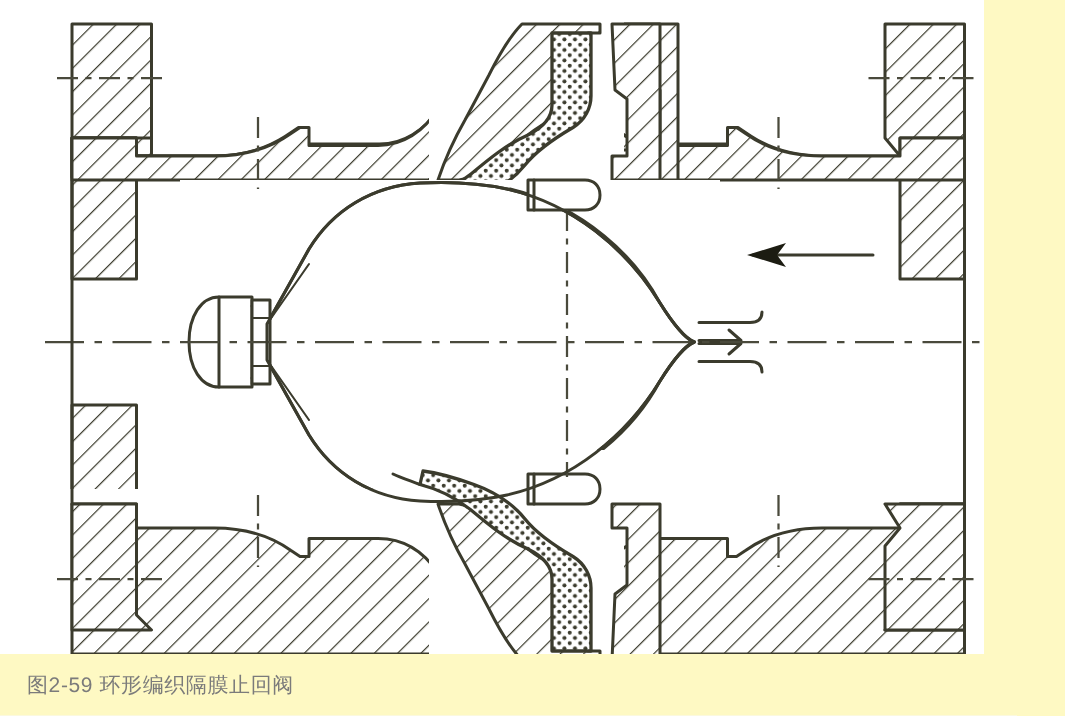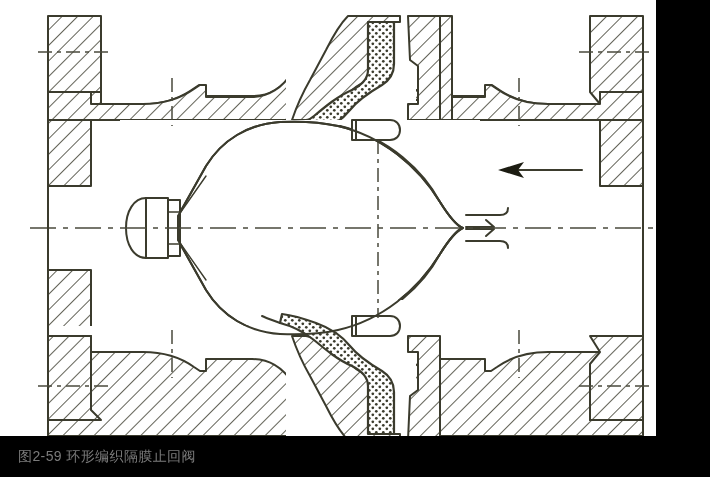--- a/index.html
+++ b/index.html
@@ -10,21 +10,21 @@
   body {
     width: 710px;
     height: 477px;
     font-family: "Liberation Sans", "DejaVu Sans", sans-serif;
     overflow: hidden;
   }
   #figure-root {
     position: relative;
     width: 710px;
     height: 477px;
-    background: #000000;
+    background: #fef9c3;
   }
   #drawing-canvas {
     position: absolute;
     left: 0;
     top: 0;
     width: 656px;
     height: 436px;
     background: #ffffff;
   }
   #drawing-canvas svg {

